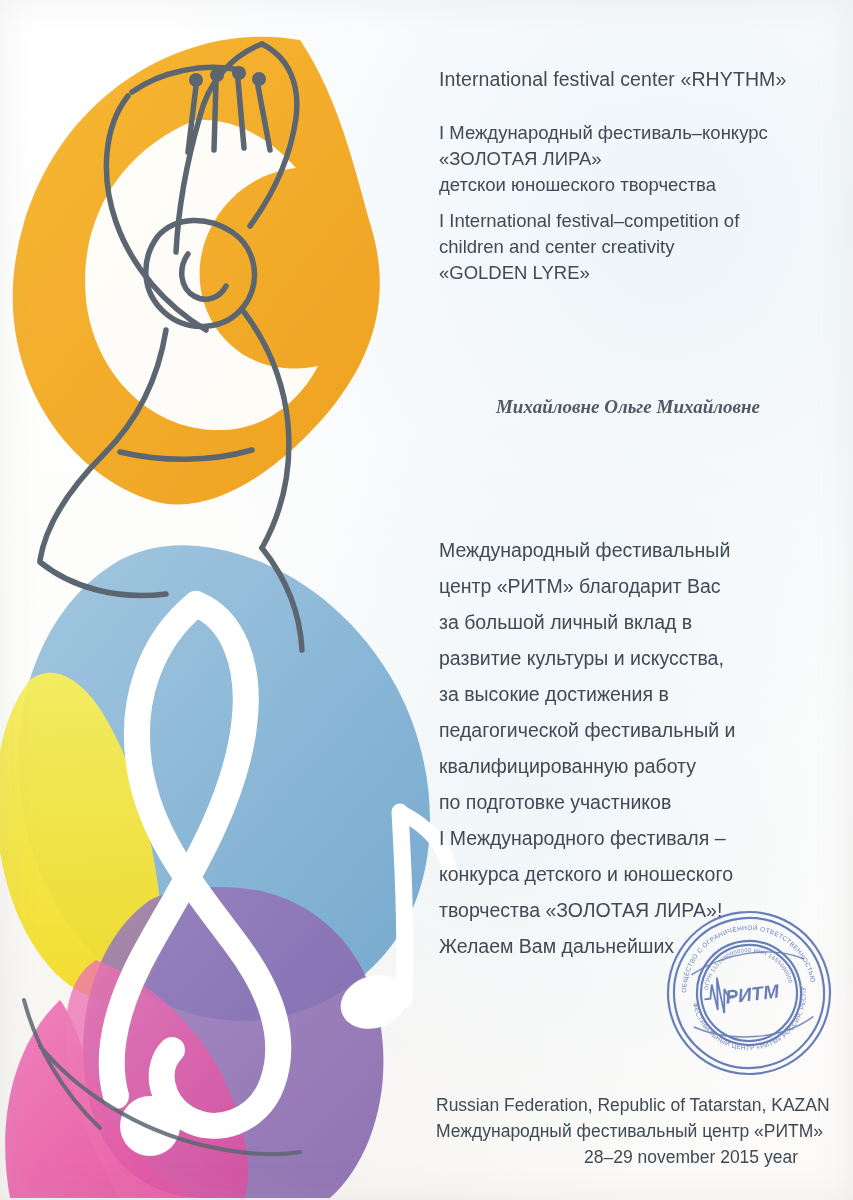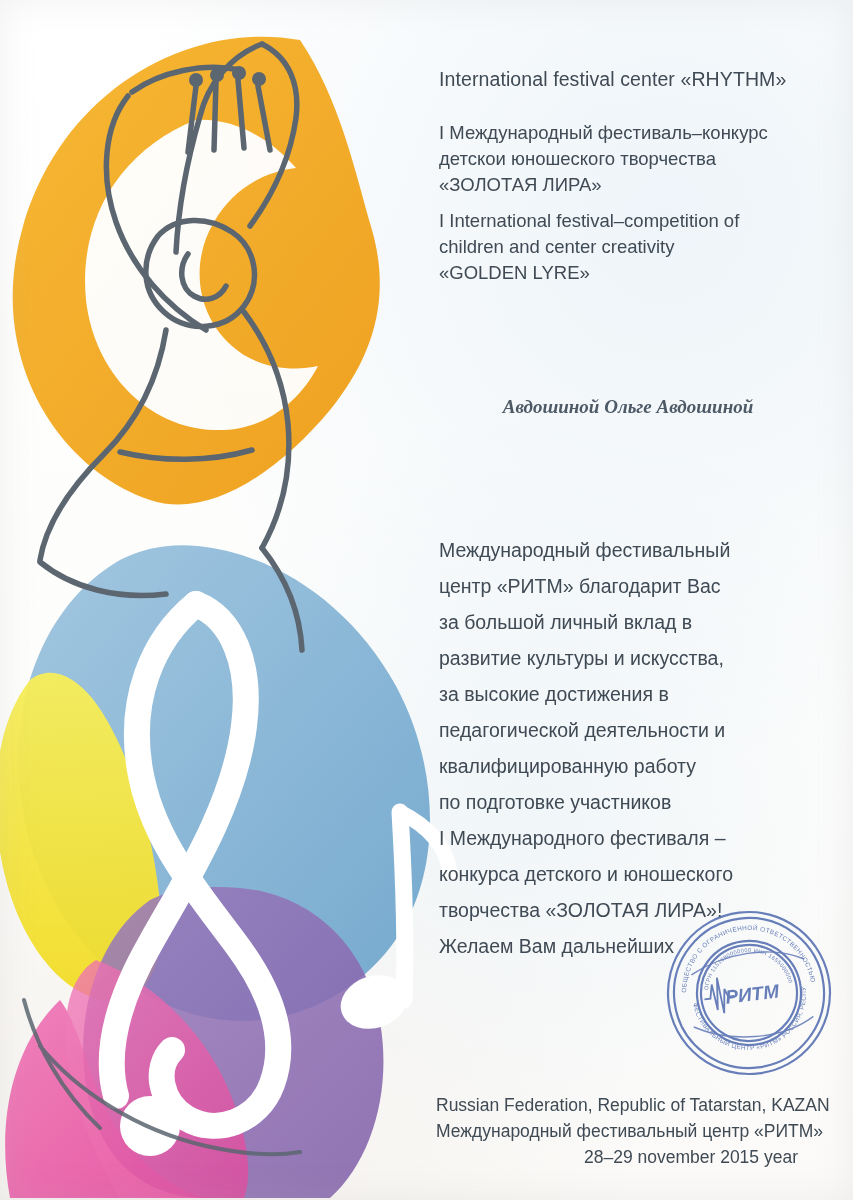--- a/index.html
+++ b/index.html
@@ -270,40 +270,40 @@
       </g>
     </svg>
   </div>
 
   <div class="text-col">
 
     <div class="org-line">International festival center «RHYTHM»</div>
 
     <div class="fest-ru">
       <div>I Международный фестиваль–конкурс</div>
+      <div>«ЗОЛОТАЯ ЛИРА»</div>
       <div>детскои юношеского творчества</div>
-      <div>«ЗОЛОТАЯ ЛИРА»</div>
     </div>
 
     <div class="fest-en">
       <div>I International festival–competition of</div>
       <div>children and center creativity</div>
       <div>«GOLDEN LYRE»</div>
     </div>
 
 
-    <div class="recipient">Авдошиной Ольге Авдошиной</div>
+    <div class="recipient">Михайловне Ольге Михайловне</div>
 
     <div class="body-text">
       <div>Международный фестивальный</div>
       <div>центр «РИТМ» благодарит Вас</div>
       <div>за большой личный вклад в</div>
       <div>развитие культуры и искусства,</div>
       <div>за высокие достижения в</div>
-      <div>педагогической деятельности и</div>
+      <div>педагогической фестивальный и</div>
       <div>квалифицированную работу</div>
       <div>по подготовке участников</div>
       <div>I Международного фестиваля –</div>
       <div>конкурса детского и юношеского</div>
       <div>творчества «ЗОЛОТАЯ ЛИРА»!</div>
       <div>Желаем Вам дальнейших</div>
     </div>
 
     <div class="footer">
       <div>Russian Federation, Republic of Tatarstan, KAZAN</div>

